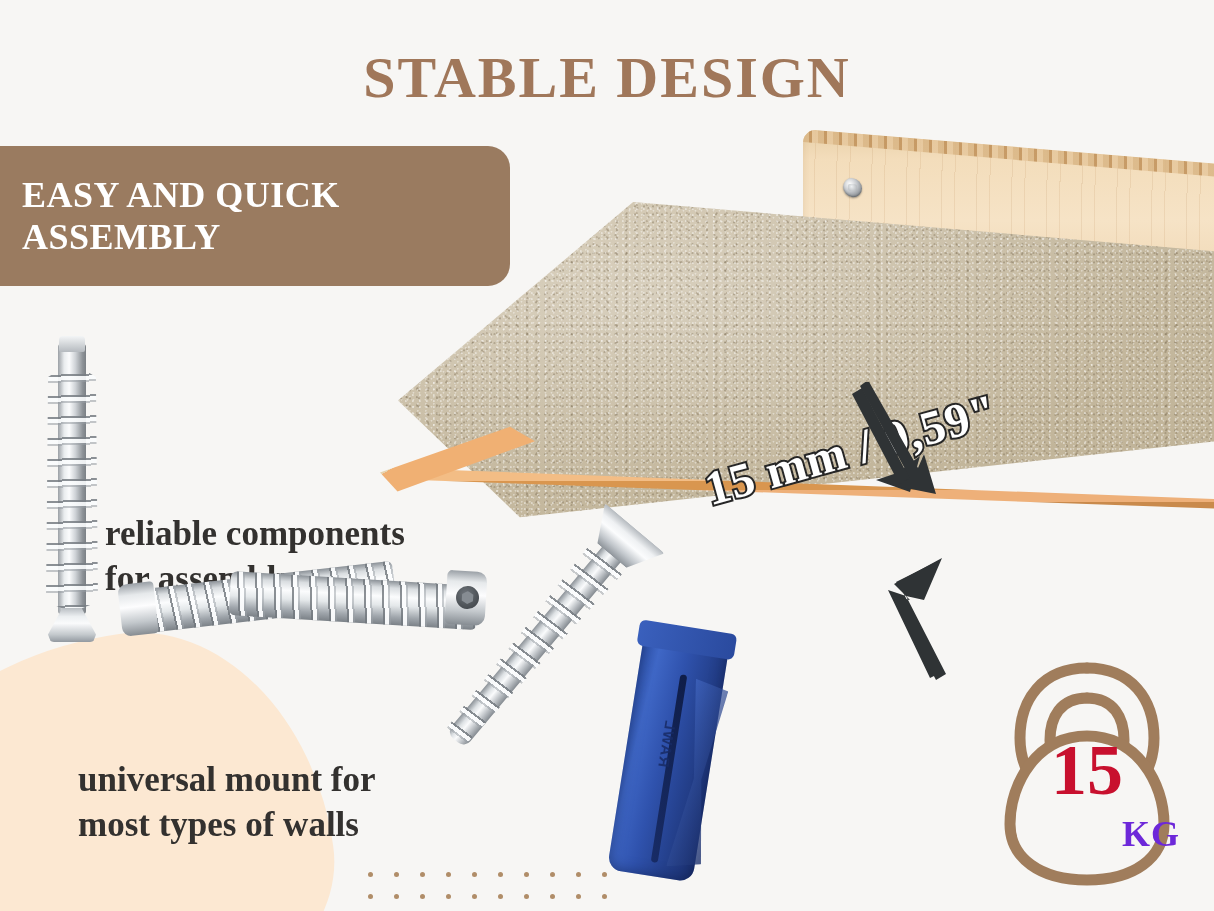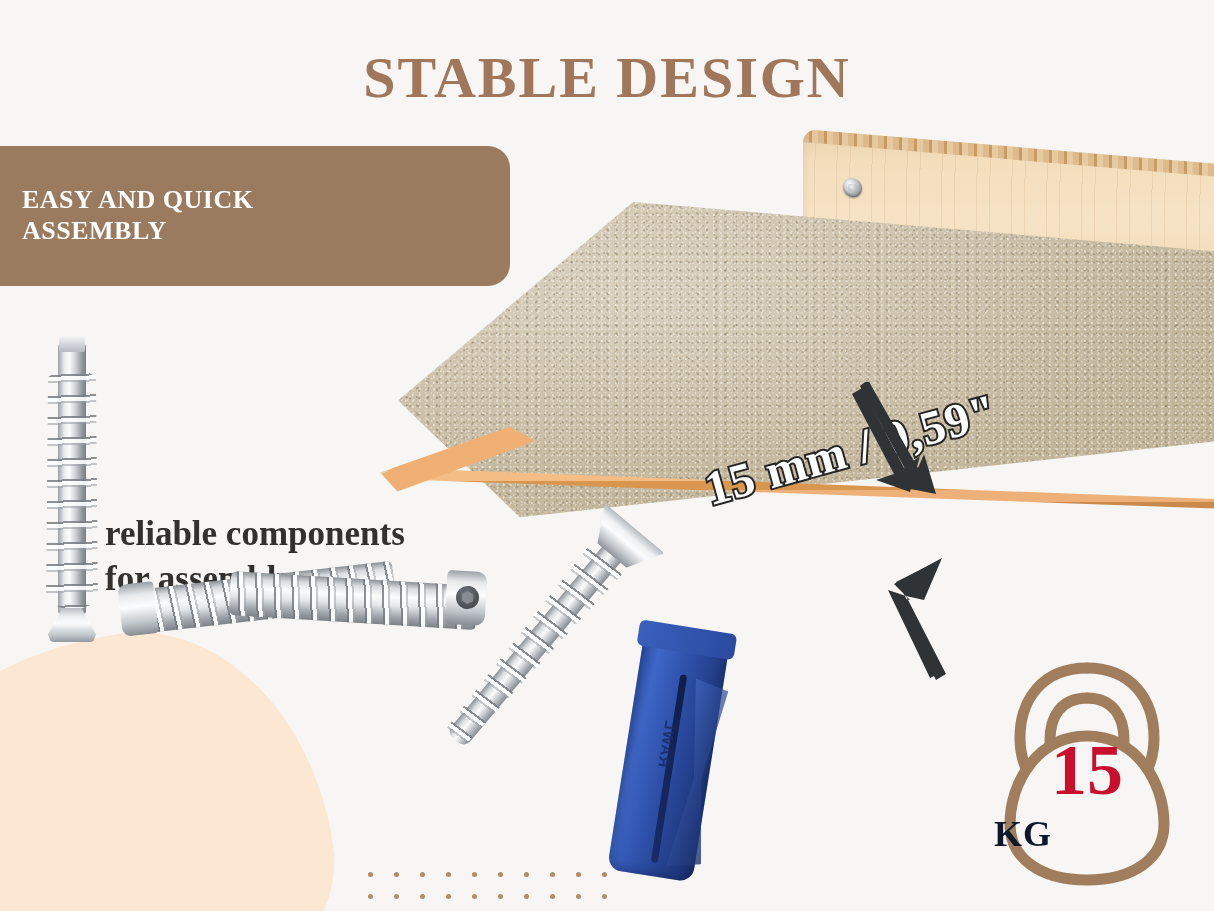--- a/index.html
+++ b/index.html
@@ -41,21 +41,21 @@
     width:540px; min-height:140px;
     background:#9a7b60;
     border-radius:0 22px 22px 0;
     padding:22px 30px 22px 52px;
     display:flex; align-items:center;
   }
   .badge-text {
     color:#ffffff;
     font-family:"Liberation Serif", serif;
     font-weight:700;
-    font-size:26px;
+    font-size:36px;
     line-height:1.18;
     letter-spacing:0.5px;
     white-space:pre-line;
   }
 
   
   .callout {
     position:absolute;
     font-family:"Liberation Serif", serif;
     font-weight:700;
@@ -321,25 +321,25 @@
   #kettlebell { position:absolute; left:994px; top:656px; width:186px; height:232px; }
   .kb-num {
     position:absolute; left:0; top:78px; width:186px;
     text-align:center;
     font-family:"Liberation Serif", serif;
     font-weight:700; font-size:72px; line-height:1;
     color:#c8102e;
   }
   .kb-unit {
     position:absolute; left:0; top:160px; width:186px;
-    text-align:left;
+    text-align:right;
     font-family:"Liberation Serif", serif;
     font-weight:700; font-size:36px; line-height:1;
     letter-spacing:1px;
-    color:#0f172a;
+    color:#6d28d9;
   }
 
   
   .dot-grid {
     position:absolute; left:368px; top:872px;
     display:grid;
     grid-template-columns:repeat(10, 26px);
     grid-auto-rows:22px;
   }
   .dot-grid span {
@@ -373,20 +373,22 @@
   <div class="title">STABLE DESIGN</div>
 
   <div class="badge">
     <div class="badge-text">EASY AND QUICK
 ASSEMBLY</div>
   </div>
 
   <div class="callout" id="callout-components">reliable components
 for assembly</div>
 
+  <div class="callout" id="callout-mount">universal mount for
+most types of walls</div>
 
   <div class="measure">15 mm / 0,59"</div>
 
   <svg class="arrow" id="arrow-down" width="120" height="120" viewBox="0 0 120 120">
     <path d="M14 6 L56 86 L72 74 L62 110 L28 98 L46 92 L4 12 Z" fill="#2f3335"></path>
     <path d="M12 4 L62 96 L48 104 L88 112 L76 72 L70 86 L20 -2 Z" fill="#2f3335"></path>
   </svg>
 
   <svg class="arrow" id="arrow-up" width="130" height="130" viewBox="0 0 130 130">
     <path d="M56 4 L12 26 L22 40 L4 34 L46 122 L58 116 L18 34 L34 40 Z" fill="#2f3335"></path>

